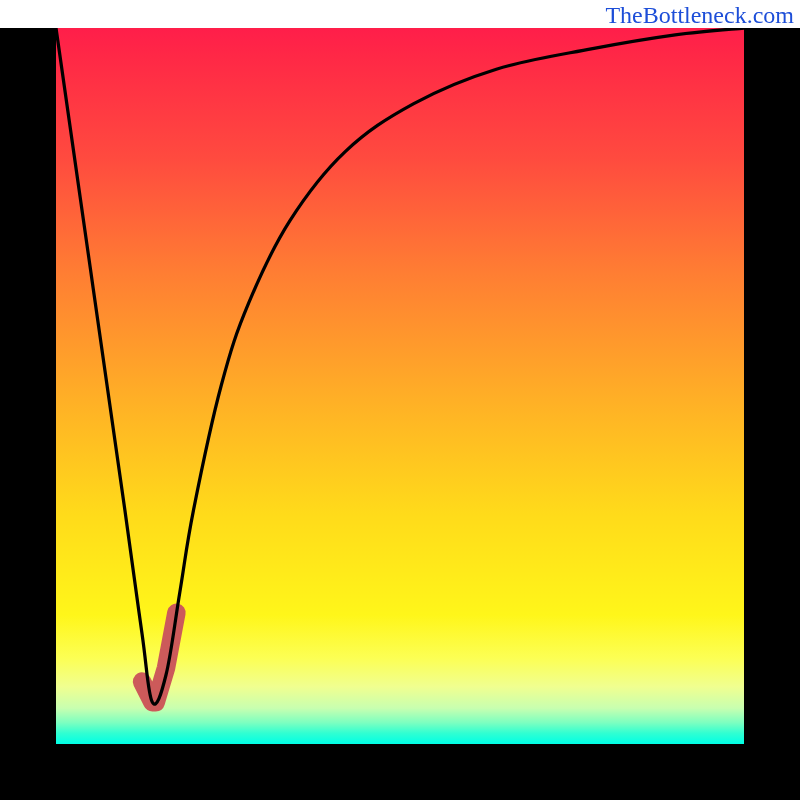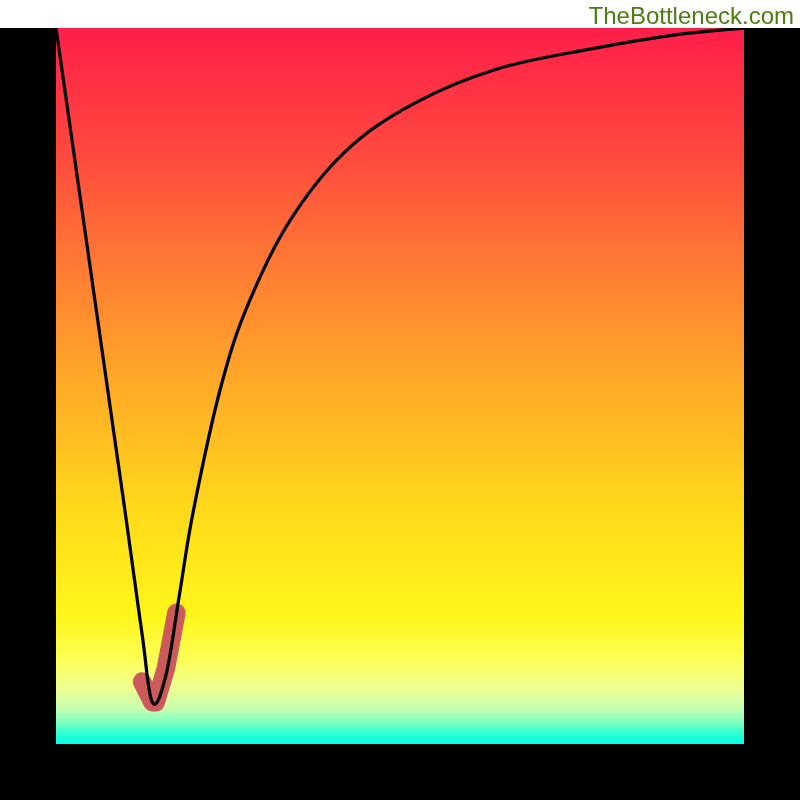--- a/index.html
+++ b/index.html
@@ -10,23 +10,23 @@
   }
   .container {
     position: relative;
     width: 800px;
     height: 800px;
   }
   .watermark {
     position: absolute;
     top: 2px;
     right: 6px;
-    color: #4d7c0f;
+    color: #1d4ed8;
     font-size: 24px;
-    font-family: Liberation Sans, sans-serif;
+    font-family: Liberation Serif, serif;
     z-index: 10;
   }
   .frame {
     position: absolute;
     left: 0;
     top: 28px;
     width: 800px;
     height: 772px;
     box-sizing: border-box;
     border: 28px solid #000;

